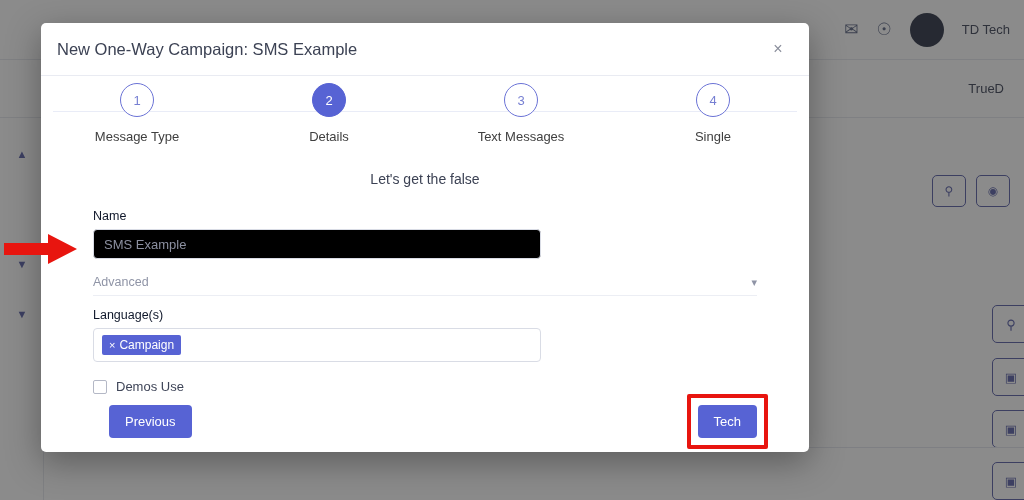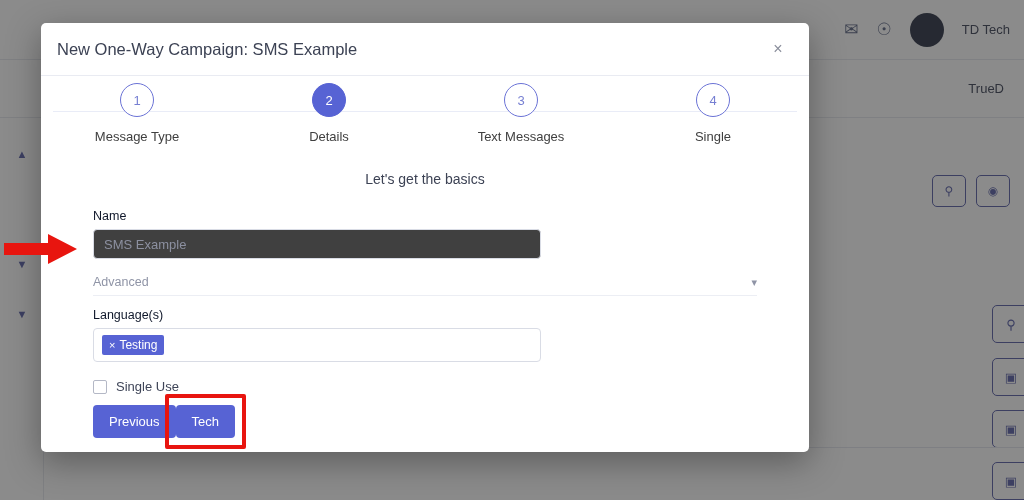--- a/index.html
+++ b/index.html
@@ -126,21 +126,21 @@
   .step-label { margin-top: 12px; font-size: 13px; color: #404040; }
 
   
   .modal-body { padding: 0 52px; }
   .basics {
     text-align: center; font-size: 14px; color: #3c4254; margin: 8px 0 22px;
   }
   .field-label { font-size: 12.5px; color: #0f172a; margin-bottom: 6px; }
   .txtinput {
     width: 448px; height: 30px; border: 1px solid #d9dce5; border-radius: 4px;
-    background: #404040; font-size: 13px; color: #8c90a0;
+    background: #000000; font-size: 13px; color: #8c90a0;
     padding: 0 10px; font-family: "Liberation Sans", sans-serif;
   }
   .advanced-row {
     display: flex; align-items: center; justify-content: space-between;
     margin-top: 16px; padding-bottom: 6px; border-bottom: 1px solid #eceef4; gap: 48px;
   }
   .advanced-label { font-size: 12.5px; color: #8f94a6; }
   .advanced-chev { font-size: 11px; color: #8f94a6; }
 
   .two-col { display: flex; margin-top: 12px; }
@@ -160,22 +160,22 @@
     padding: 0 10px; font-size: 13px; color: #5d6377;
   }
 
   .single-use { display: flex; align-items: center; gap: 9px; margin-top: 17px; }
   .single-use .box {
     width: 14px; height: 14px; border: 1px solid #b4b8c6; border-radius: 2px; background: #fff;
   }
   .single-use .lbl { font-size: 13px; color: #3f4558; }
 
   .modal-foot {
-    position: absolute; left: 0; right: 0; bottom: 0; height: 62px;
-    display: flex; align-items: center; justify-content: flex-start;
+    position: absolute; left: 16px; right: 0; bottom: 0; height: 62px;
+    display: flex; align-items: center; justify-content: space-between;
     padding: 0 52px;
   }
   .btn {
     background: #5763d4; color: #fff; border: none; border-radius: 4px;
     font-size: 13px; padding: 9px 16px; cursor: pointer;
     font-family: "Liberation Sans", sans-serif;
   }
   .next-wrap { position: relative; }
   .highlight-box {
     position: absolute; left: -11px; top: -11px; right: -11px; bottom: -11px;
@@ -259,48 +259,48 @@
       </div>
       <div class="step">
         <div class="bubble">4</div>
         <div class="step-label">Single</div>
       </div>
     </div>
   </div>
 
   <div class="modal-body">
 
-    <div class="basics">Let's get the basics</div>
+    <div class="basics">Let's get the false</div>
 
     <div>
       <div class="field-label">Name</div>
       <input class="txtinput" type="text" value="SMS Example" style="">
     </div>
 
     <div class="advanced-row">
       <span class="advanced-label">Advanced</span>
       <span class="advanced-chev">▾</span>
     </div>
 
     <div class="two-col">
       <div class="col">
         <div class="field-label">Language(s)</div>
         <div class="tagbox">
           <span class="tag">
             <span class="x">×</span>
-            <span>Testing</span>
+            <span>Campaign</span>
           </span>
         </div>
       </div>
 
     </div>
 
     <div class="single-use">
       <span class="box"></span>
-      <span class="lbl">Single Use</span>
+      <span class="lbl">Demos Use</span>
     </div>
   </div>
 
   <div class="modal-foot">
     <button class="btn">Previous</button>
     <span class="next-wrap">
       <button class="btn">Tech</button>
       <span class="highlight-box"></span>
     </span>
   </div>

